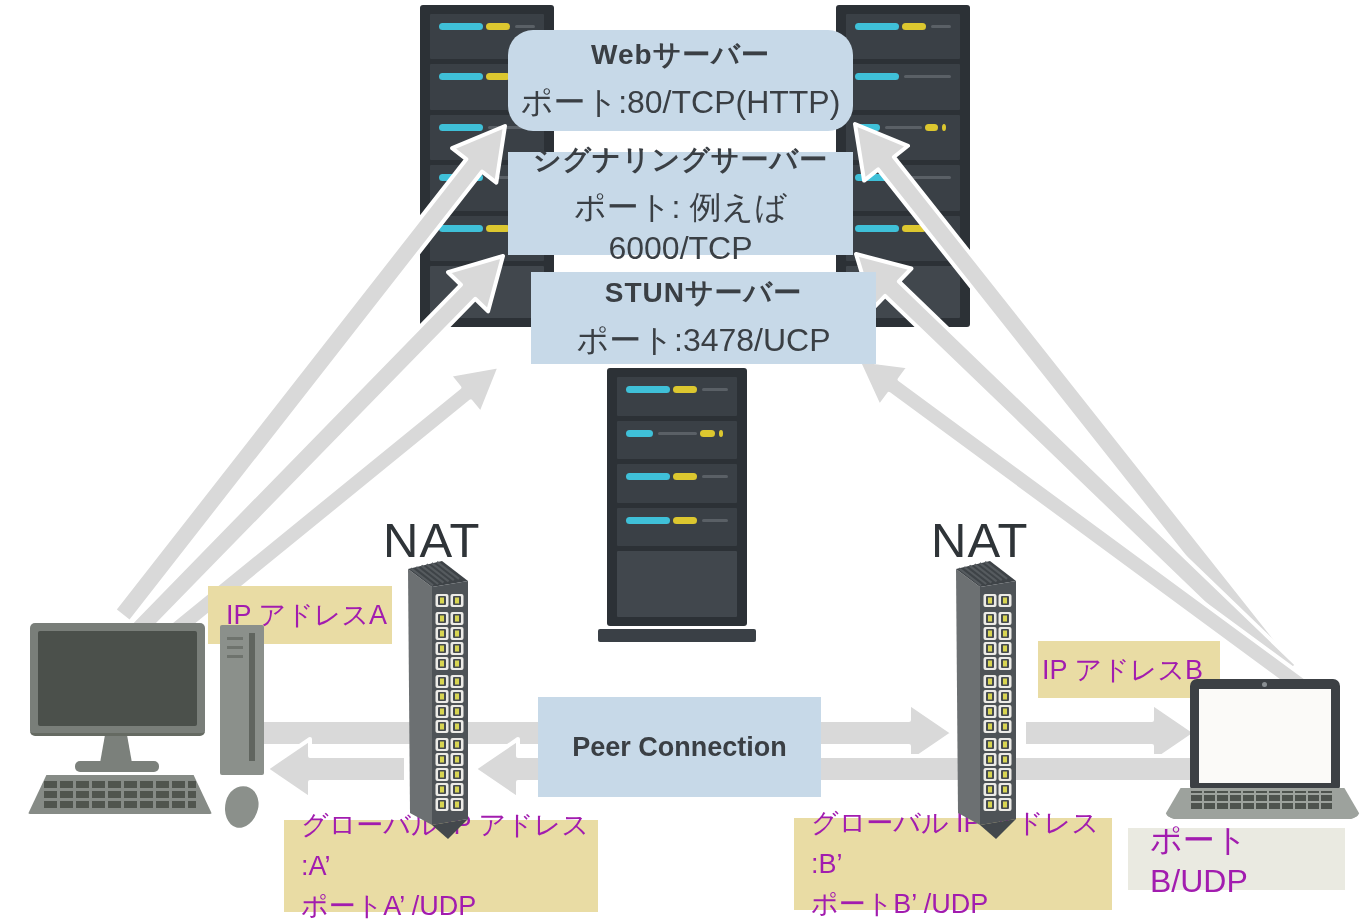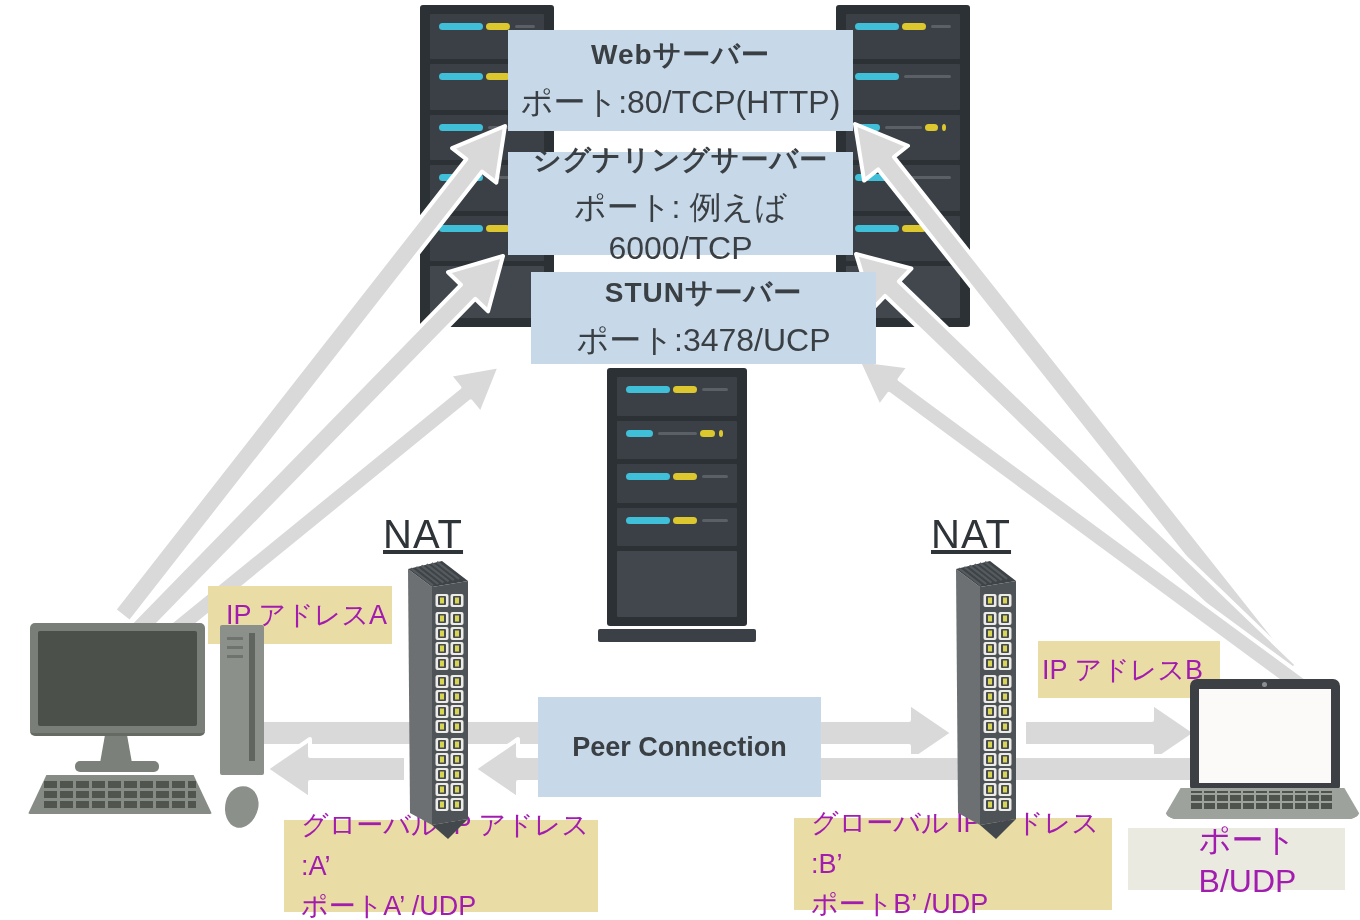--- a/index.html
+++ b/index.html
@@ -26,46 +26,46 @@
   .led.dot{width:7px;height:7px;border-radius:50%;background:var(--yellow);margin-left:4px;}
   .led.line{flex:1;height:3px;background:#5a6066;margin-left:5px;border-radius:2px;}
   .rbase{position:absolute;left:-9px;right:-9px;bottom:-16px;height:13px;background:#3a4046;border-radius:2px;}
 
   
   #arrows{position:absolute;left:0;top:0;z-index:2;}
 
   
   .srv-box{position:absolute;background:var(--box);z-index:3;display:flex;flex-direction:column;
            justify-content:center;align-items:center;text-align:center;}
-  #web-box{left:508px;top:30px;width:345px;height:101px;}
+  #web-box{left:508px;top:30px;width:345px;height:101px;border-radius:25px;}
   #sig-box{left:508px;top:152px;width:345px;height:103px;}
   #stun-box{left:531px;top:272px;width:345px;height:92px;}
   .srv-title{font-size:28px;font-weight:bold;letter-spacing:1px;}
   .srv-port{font-size:32px;margin-top:7px;}
   #peer-box{left:538px;top:697px;width:283px;height:100px;font-size:27px;font-weight:bold;z-index:3;}
 
   
-  .nat-label{position:absolute;font-size:40px;color:#2f3438;z-index:6;letter-spacing:1px;text-decoration:underline;}
+  .nat-label{position:absolute;font-size:49px;color:#2f3438;z-index:6;letter-spacing:1px;}
   #nat-label-a{left:383px;top:512px;}
   #nat-label-b{left:931px;top:512px;}
   .nat{position:absolute;width:70px;height:286px;z-index:5;}
   #nat-a{left:404px;top:556px;}
   #nat-b{left:952px;top:556px;}
 
   
   .tag{position:absolute;background:var(--tan);z-index:4;display:flex;align-items:center;color:#a21caf;}
   .tag.light{background:var(--light);}
   #ip-a{left:208px;top:586px;width:184px;height:58px;padding-left:18px;font-size:27px;}
   #ip-b{left:1038px;top:641px;width:182px;height:57px;padding-left:4px;font-size:27px;}
   #glob-a{left:284px;top:820px;width:314px;height:92px;font-size:27px;line-height:1.5;
           flex-direction:column;align-items:flex-start;justify-content:center;padding-left:17px;}
   #glob-b{left:794px;top:818px;width:318px;height:92px;font-size:27px;line-height:1.5;
           flex-direction:column;align-items:flex-start;justify-content:center;padding-left:17px;}
   #port-a{left:15px;top:830px;width:225px;height:62px;font-size:32px;padding-left:26px;}
-  #port-b{left:1128px;top:828px;width:217px;height:62px;font-size:32px;padding-left:22px;text-align:center;}
+  #port-b{left:1128px;top:828px;width:217px;height:62px;font-size:32px;padding-left:22px;}
 
   
   .pcgrp{position:absolute;left:25px;top:620px;width:245px;height:215px;z-index:5;}
   .pcgrp>div{position:absolute;}
   .monitor{left:5px;top:3px;width:175px;height:113px;background:#797e79;border-radius:5px;
            border-bottom:3px solid #656a62;}
   .screen{position:absolute;left:8px;top:8px;right:8px;bottom:7px;background:#4b504b;border-radius:2px;}
   .neck{left:75px;top:116px;width:32px;height:27px;background:#7b807b;
         clip-path:polygon(15% 0,85% 0,100% 100%,0 100%);}
   .mbase{left:50px;top:141px;width:84px;height:11px;background:#7b807b;border-radius:5px;}

